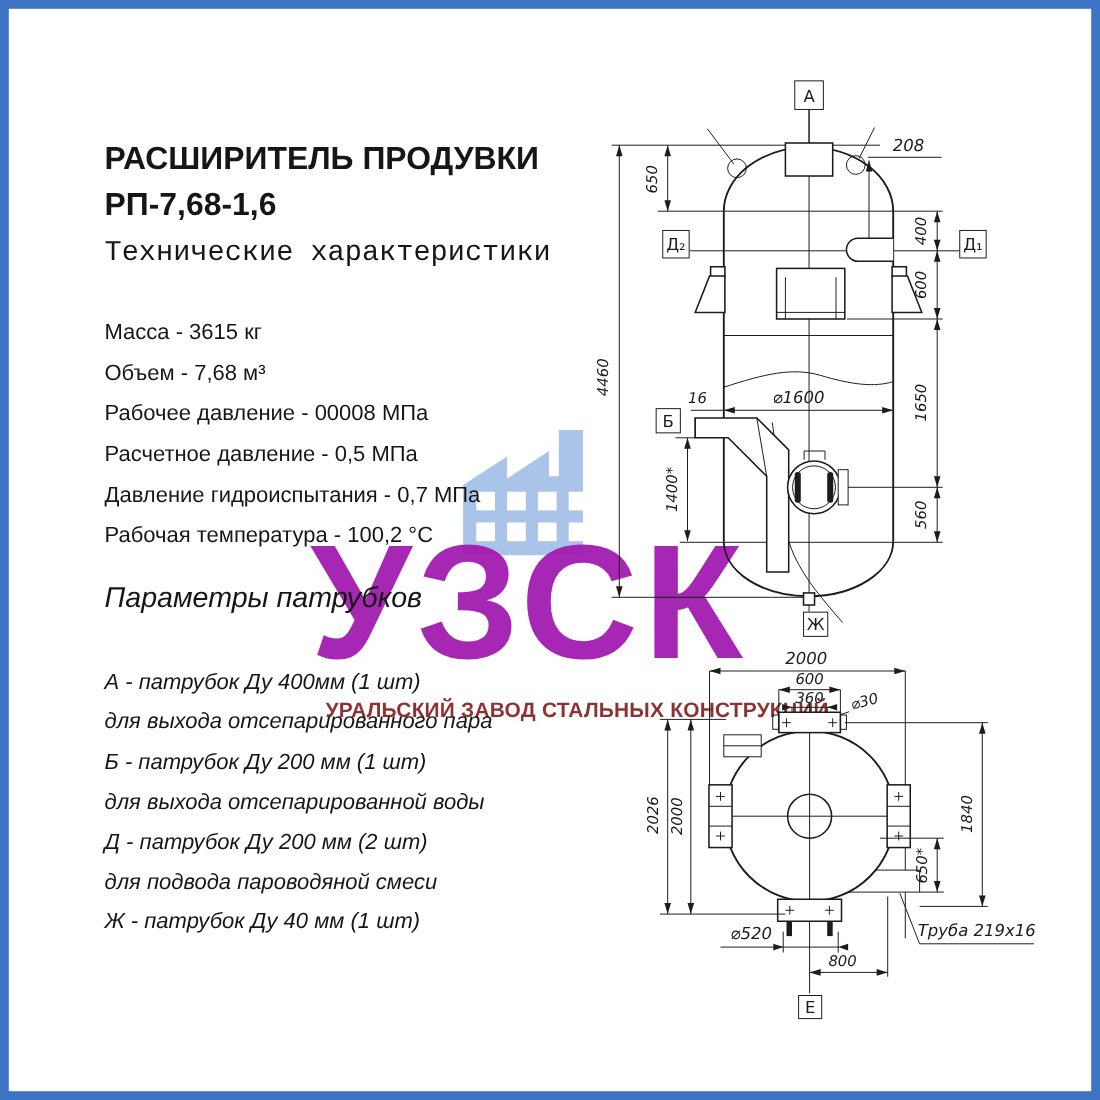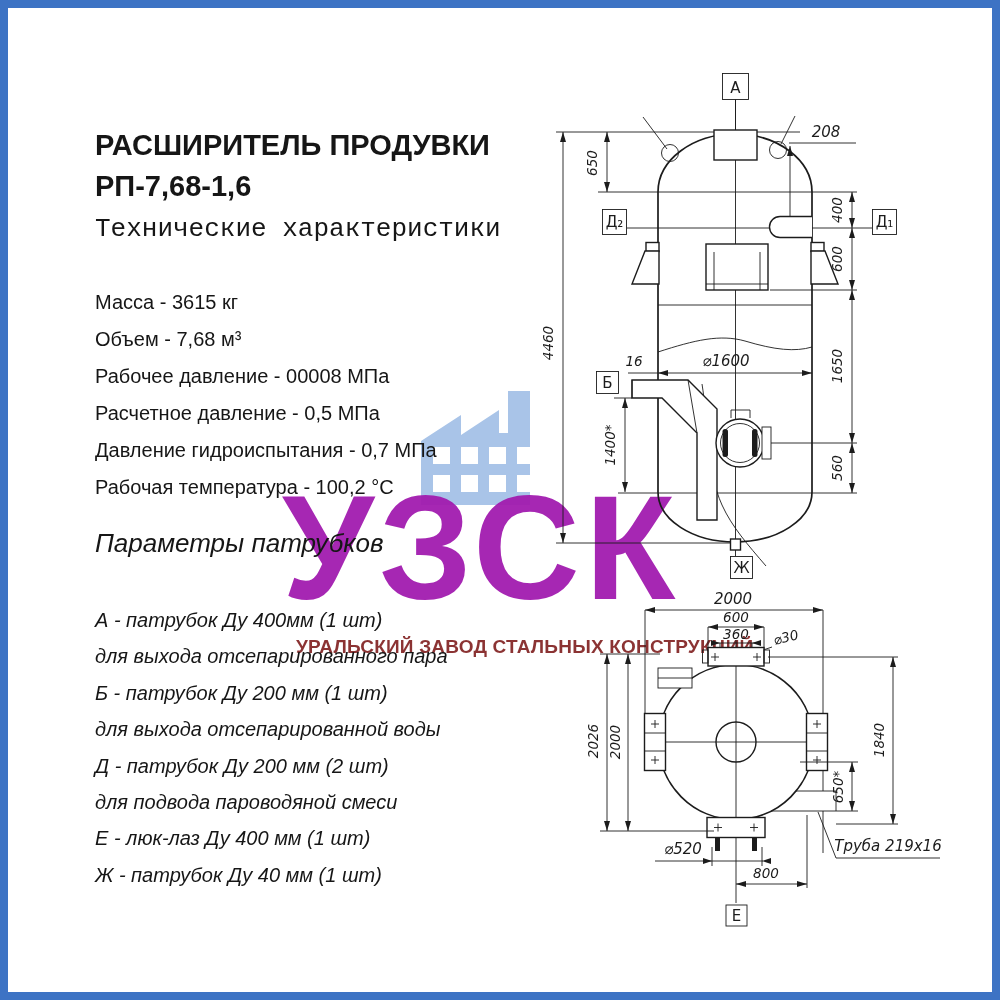--- a/index.html
+++ b/index.html
@@ -70,21 +70,20 @@
 
   <div class="col h2 h2b">Параметры патрубков</div>
 
   <div class="col nozlist">
     <div>А - патрубок Ду 400мм (1 шт)</div>
     <div>для выхода отсепарированного пара</div>
     <div>Б - патрубок Ду 200 мм (1 шт)</div>
     <div>для выхода отсепарированной воды</div>
     <div>Д - патрубок Ду 200 мм (2 шт)</div>
     <div>для подвода пароводяной смеси</div>
-    <div>Е - люк-лаз Ду 400 мм (1 шт)</div>
     <div>Ж - патрубок Ду 40 мм (1 шт)</div>
   </div>
 
   <svg class="drawing" width="450" height="880" viewBox="540 60 450 880">
 
     <g>
 
       <path class="ln" d="M735.5 99 V556"></path>
 
       <path class="ln" d="M556 132 H800"></path>

